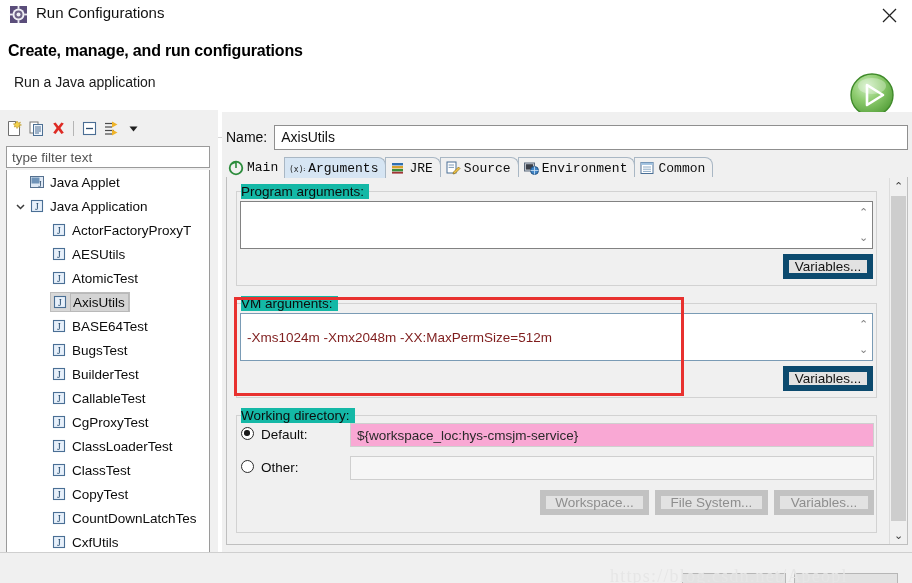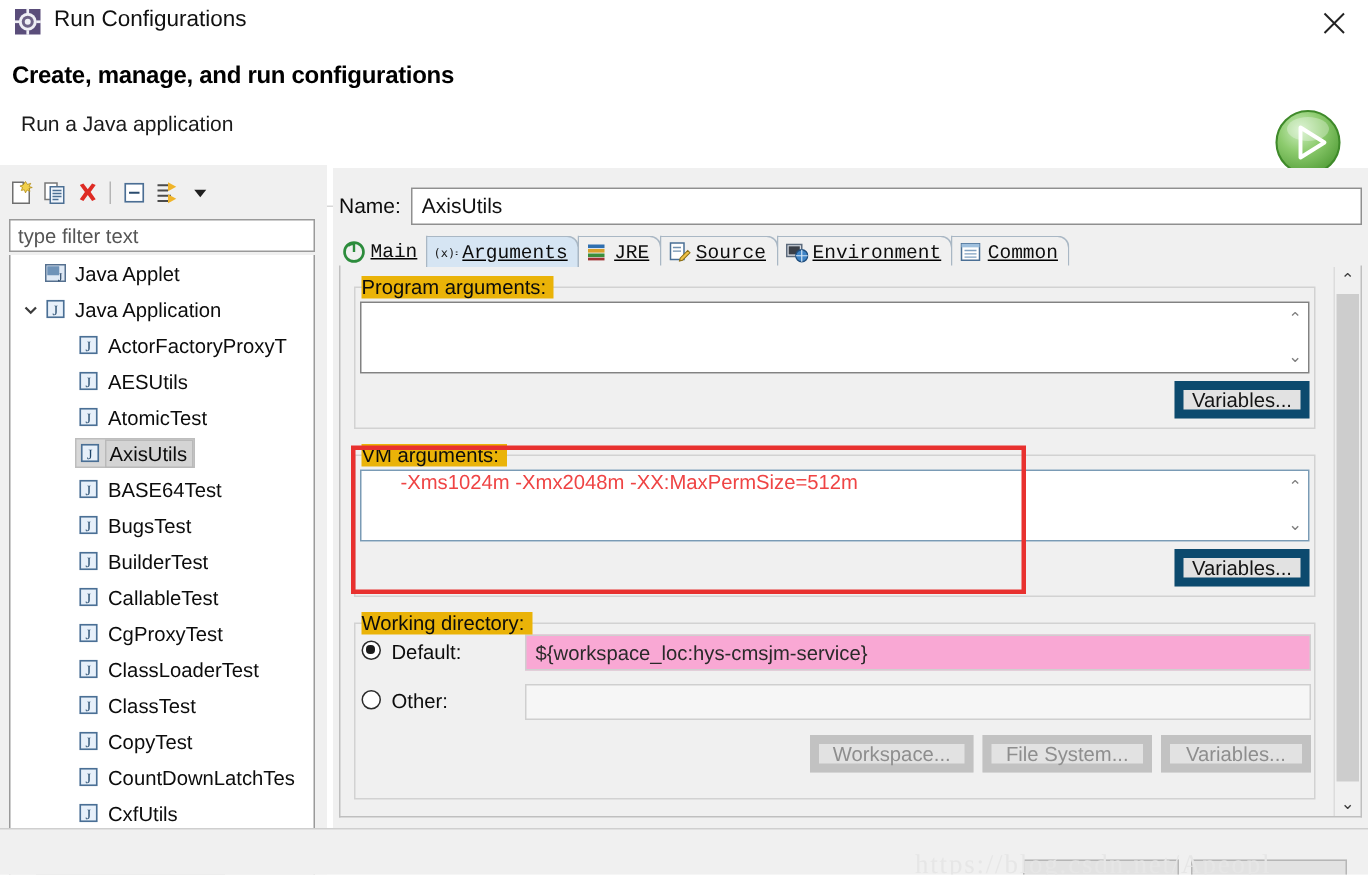--- a/index.html
+++ b/index.html
@@ -227,21 +227,20 @@
   }
 
   
   .tabstrip {
     position: absolute;
     left: 4px; top: 44px;
     width: 682px; height: 22px;
     border-bottom: 1px solid #a9b7c4;
     display: flex;
     align-items: flex-end;
-    text-decoration: underline;
   }
   .tab {
     height: 21px;
     display: flex;
     align-items: center;
     padding: 0 7px 0 4px;
     font-family: "Liberation Mono", "DejaVu Sans Mono", monospace;
     font-size: 13px;
     color: #0d0d0d;
     border: 1px solid #a9b7c4;
@@ -307,21 +306,21 @@
   .vscroll .varrow.bottom {
     position: absolute;
     left: 0; bottom: 0;
   }
 
   
   .section-label {
     position: absolute;
     font-size: 13.5px;
     color: #0c0c0c;
-    background: #eab308;
+    background: #14b8a6;
     padding-right: 5px;
     z-index: 3;
     white-space: nowrap;
   }
   .group-frame {
     position: absolute;
     border: 1px solid #d2d2d2;
     box-sizing: border-box;
   }
   .textarea-box {
@@ -329,25 +328,24 @@
     background: #ffffff;
     border: 1px solid #7a9bb5;
     box-sizing: border-box;
     overflow: hidden;
     cursor: text;
   }
   .textarea-box.plain {
     border: 1px solid #828282;
   }
   .textarea-text {
-    padding: 0 6px;
+    padding: 16px 6px;
     font-size: 13.5px;
-    color: #ef4444;
+    color: #7f1d1d;
     white-space: pre;
-    margin-left: 20px;
   }
   .ta-spin {
     position: absolute;
     right: 1px; top: 1px;
     width: 15px; bottom: 1px;
     background: #ffffff;
     display: flex;
     flex-direction: column;
     justify-content: space-between;
     align-items: center;

